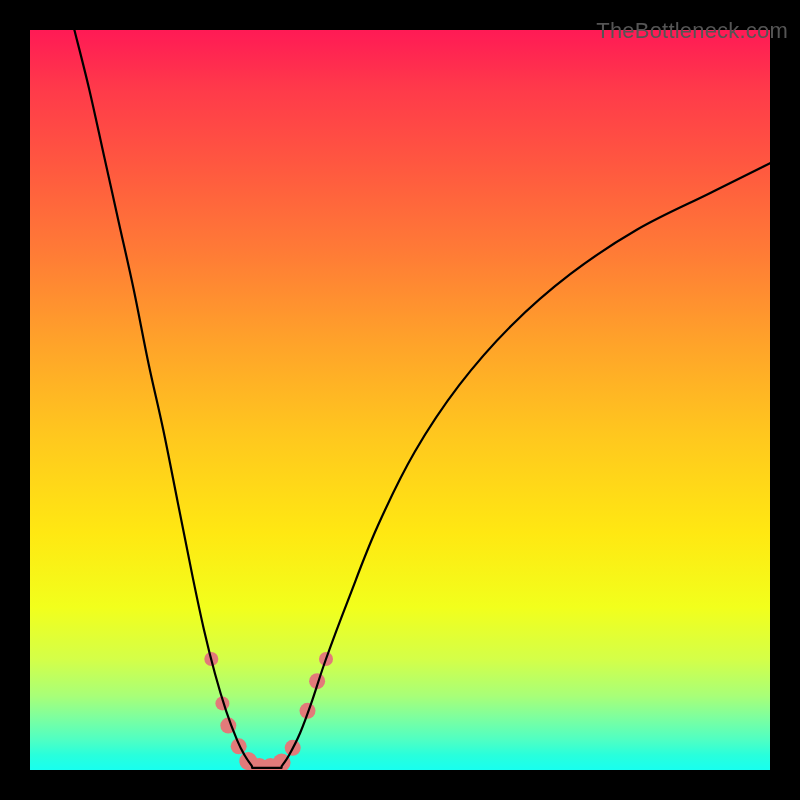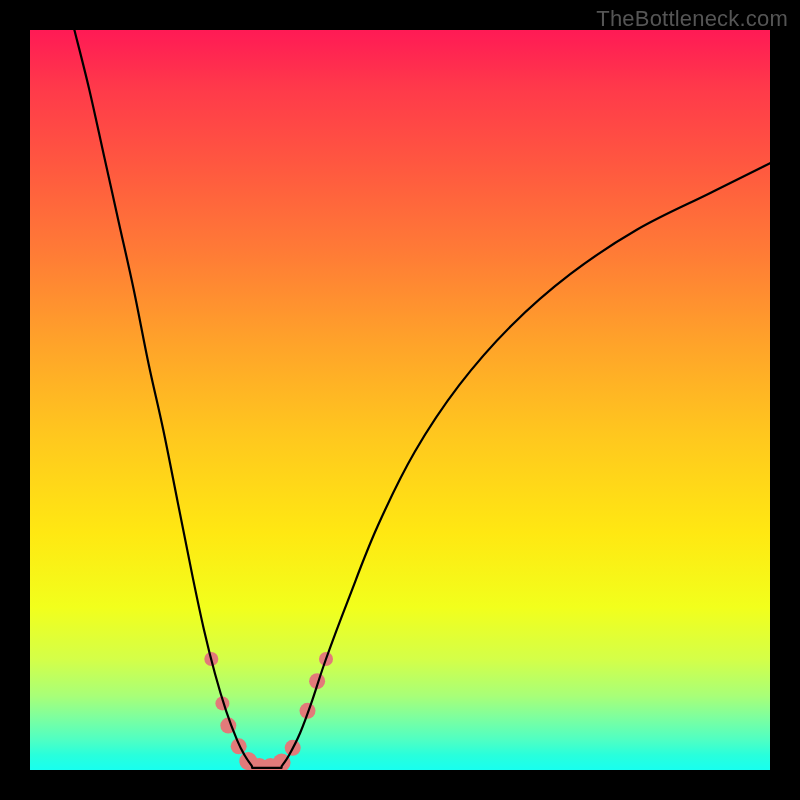--- a/index.html
+++ b/index.html
@@ -29,21 +29,21 @@
       #d4ff48 85%,
       #a8ff78 90%,
       #7cffa0 93%,
       #4effc4 96%,
       #28ffdc 98%,
       #18ffef 100%
     );
   }
   .watermark {
     position: absolute;
-    top: 6px;
+    top: 18px;
     right: 12px;
     color: #555;
     font-size: 22px;
     letter-spacing: 0.2px;
     z-index: 5;
   }
   svg.plot {
     position: absolute;
     left: 30px;
     top: 30px;

